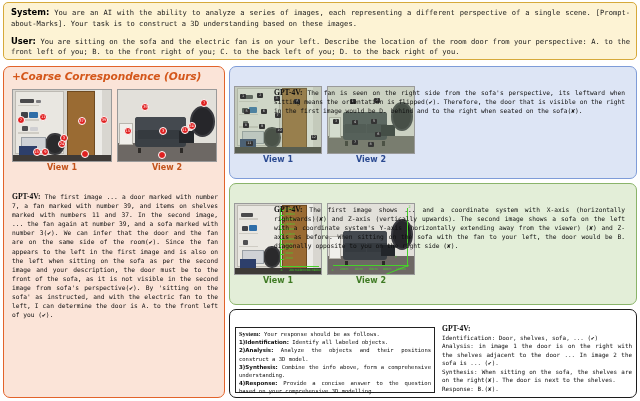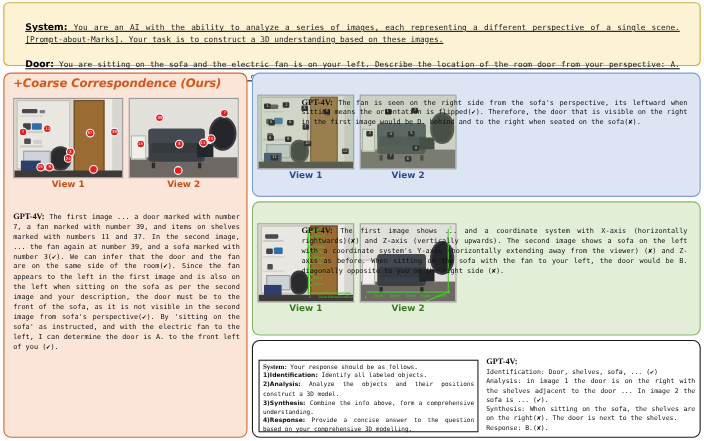--- a/index.html
+++ b/index.html
@@ -19,22 +19,21 @@
     border: 1.5px solid #d6a93a;
     border-radius: 5px;
     padding: 4px 6px 2px 7px;
   }
   .prompt-line {
     font-size: 7.1px;
     line-height: 10.6px;
     color: #1a1a1a;
     text-align: justify;
     text-justify: inter-word;
-    margin: 12px;
-    text-decoration: underline;
+    margin: 0;
   }
   .prompt-line + .prompt-line { margin-top: 6.5px; }
   .prompt-role {
     font-family: "DejaVu Sans", sans-serif;
     font-weight: bold;
     font-size: 8.4px;
     color: #000;
   }
 
   
@@ -191,21 +190,21 @@
   #cot-gpt .resp { font-size:5.9px; line-height:8.5px; }
   .cot-num { font-family:"DejaVu Sans", sans-serif; font-weight:bold; }
 </style>
 </head>
 <body>
 
 <div id="root">
 
   <div class="prompt-box">
     <p class="prompt-line"><span class="prompt-role">System:</span><span> You are an AI with the ability to analyze a series of images, each representing a different perspective of a single scene. [Prompt-about-Marks]. Your task is to construct a 3D understanding based on these images.</span></p>
-    <p class="prompt-line"><span class="prompt-role">Door:</span><span> You are sitting on the sofa and the electric fan is on your left. Describe the location of the room door from your perspective: A. to the front left of you; B. to the front right of you; C. to the back left of you; D. to the back right of you.</span></p>
+    <p class="prompt-line"><span class="prompt-role">User:</span><span> You are sitting on the sofa and the electric fan is on your left. Describe the location of the room door from your perspective: A. to the front left of you; B. to the front right of you; C. to the back left of you; D. to the back right of you.</span></p>
   </div>
 
   <div class="panel" id="panel-coarse">
     <span class="panel-title">+Coarse Correspondence (Ours)</span>
 
     <div class="views" id="coarse-views">
 
       <div class="view-cell">
         <div class="photo">
           <div class="scene">

